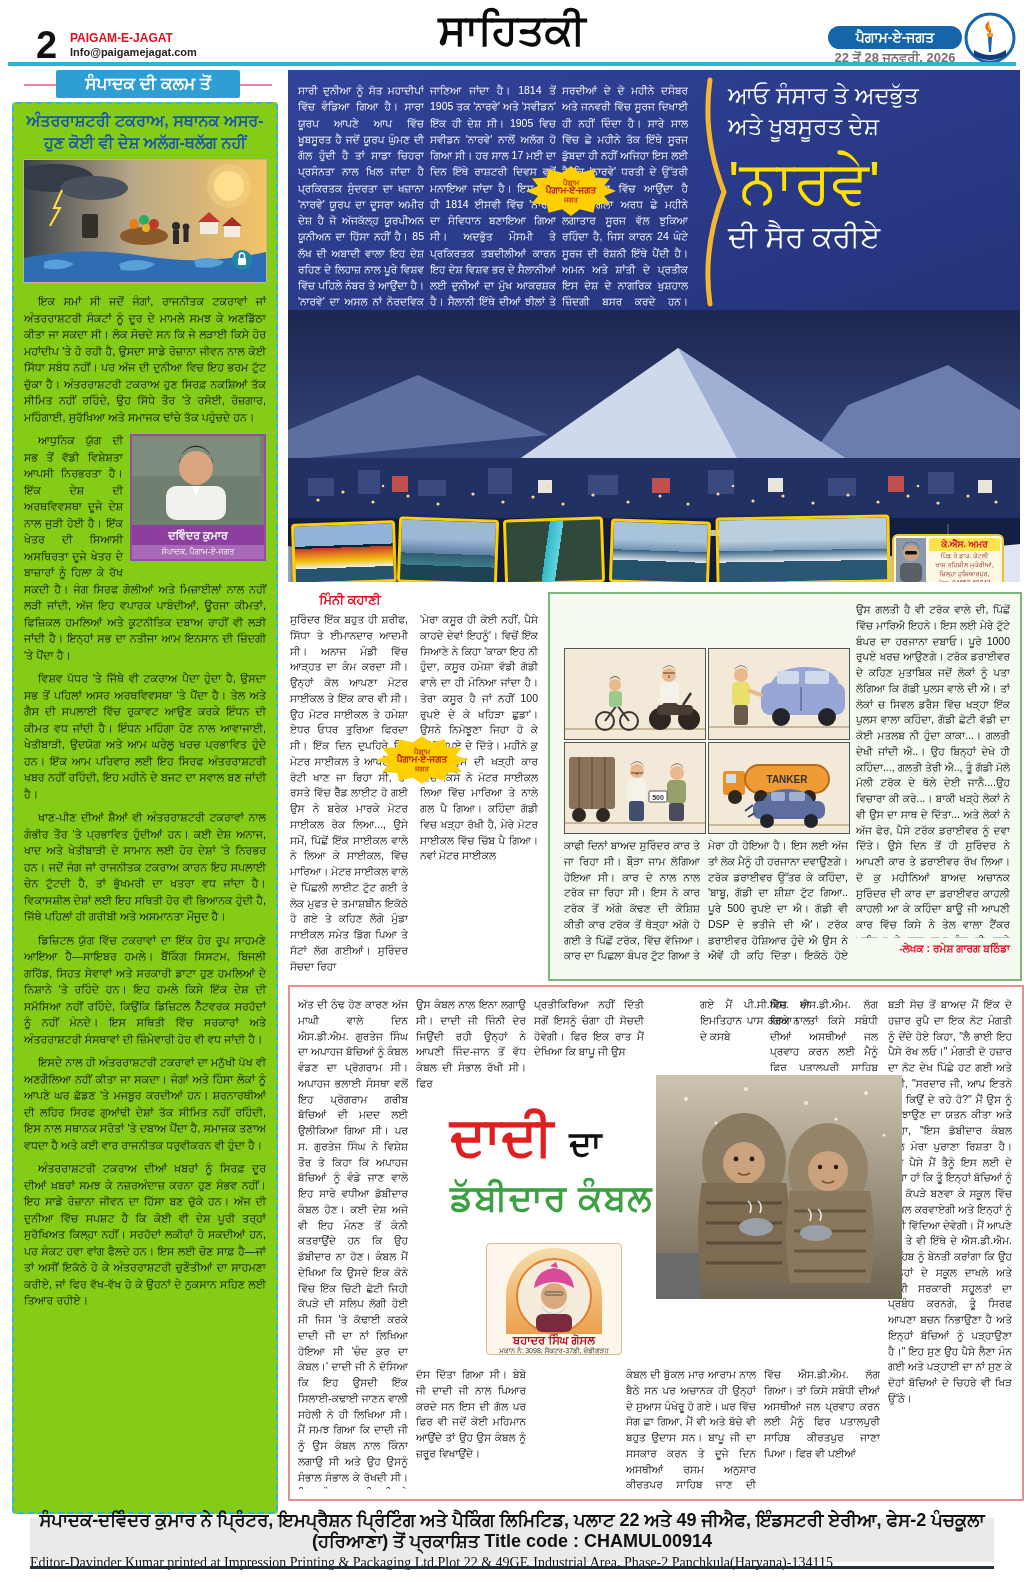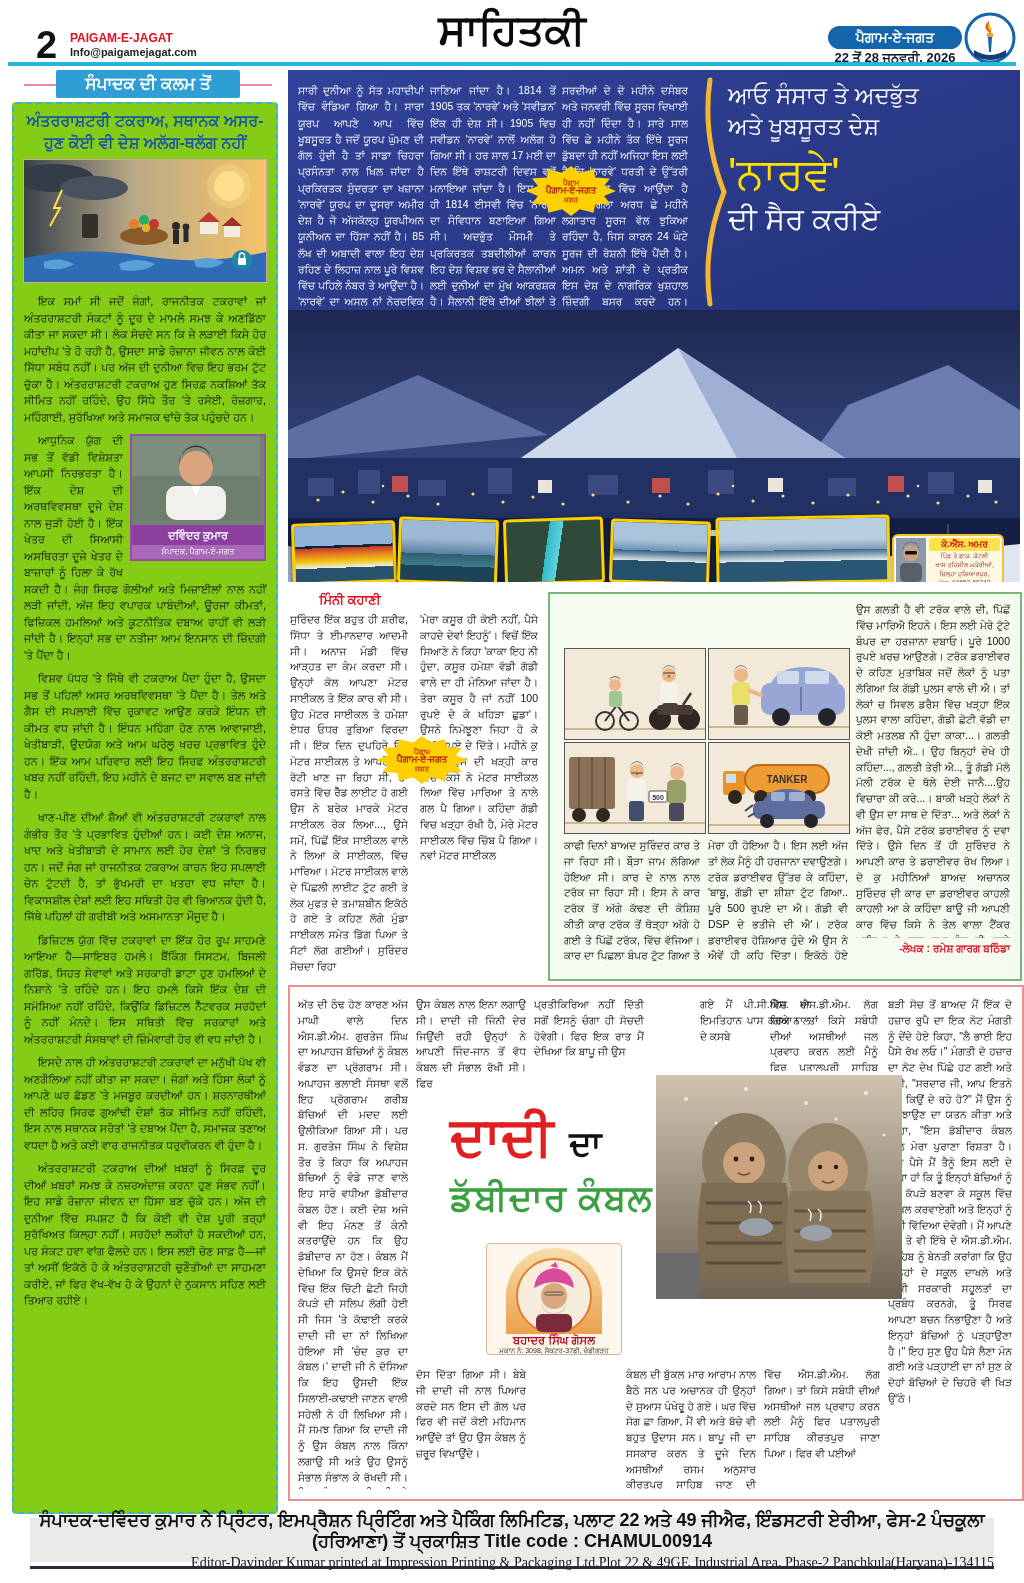--- a/index.html
+++ b/index.html
@@ -7,41 +7,41 @@
         font-family:"Liberation Sans",sans-serif;color:#111;}
   .abs{position:absolute;}
   .just{text-align:justify;}
   
   .pagenum{font-size:38px;font-weight:bold;color:#111;line-height:1;}
   .brand-name{color:#e01020;font-weight:bold;font-size:12px;line-height:1.15;}
   .brand-mail{color:#222;font-weight:bold;font-size:11px;line-height:1.15;}
   .section-title{font-size:42px;font-weight:bold;color:#0a0a0a;}
   .mast-box{background:#1565ab;border-radius:12px;color:#fff;font-weight:bold;font-size:14px;
             display:flex;align-items:center;justify-content:center;}
-  .mast-date{color:#0f172a;font-weight:bold;font-size:13px;text-align:center;}
+  .mast-date{color:#737373;font-weight:bold;font-size:13px;text-align:center;}
   .rule-cyan{background:#27b5da;}
   
   .kicker-box{background:#2e9ed4;color:#fff;font-weight:bold;font-size:17px;
               display:flex;align-items:center;justify-content:center;border-radius:2px;}
   .kicker-line{background:#ee82a8;height:2px;}
   .edit-box{border:2px dashed #35b3da;border-radius:4px;background:#84cc16;overflow:hidden;}
   .edit-headline{color:#1a57a8;font-weight:bold;font-size:16px;line-height:1.35;text-align:center;
                  padding:6px 8px 4px 8px;}
   .edit-img{display:block;border:1px solid #caa;}
   .edit-body{padding:6px 10px;font-size:11px;line-height:1.5;}
   .edit-body p{margin:0 0 7px 0;text-indent:14px;}
   .editor-photo{float:right;width:132px;margin:2px 0 4px 7px;border:2px solid #9a4aa8;background:#728272;}
   .editor-cap1{background:#8c3f9e;color:#fff;font-size:11px;font-weight:bold;text-align:center;padding:2px 0;}
   .editor-cap2{background:#a86ab8;color:#ffe;font-size:8px;text-align:center;padding:1px 0;}
   
   .norway{background:linear-gradient(160deg,#31439a 0%,#26357e 55%,#1d2b69 100%);overflow:hidden;}
   .nw-col{color:#fff;font-size:10.5px;line-height:1.55;overflow:hidden;}
   .nw-headline{text-align:left;color:#fff;font-weight:normal;}
   .nw-h-line{font-size:23px;line-height:1.35;}
-  .nw-h-big{font-size:44px;line-height:1.1;color:#ffe000;margin:8px 0 4px 0;}
+  .nw-h-big{font-size:60px;line-height:1.1;color:#ffe000;margin:8px 0 4px 0;}
   .nw-h-line3{font-size:30px;}
   .starburst{background:#ffd000;display:flex;flex-direction:column;align-items:center;justify-content:center;
      clip-path:polygon(100% 50%,86.7% 59.8%,93.3% 75%,76.9% 76.9%,75% 93.3%,59.8% 86.7%,50% 100%,40.2% 86.7%,25% 93.3%,23.1% 76.9%,6.7% 75%,13.3% 59.8%,0% 50%,13.3% 40.2%,6.7% 25%,23.1% 23.1%,25% 6.7%,40.2% 13.3%,50% 0%,59.8% 13.3%,75% 6.7%,76.9% 23.1%,93.3% 25%,86.7% 40.2%);}
   .sb-t{font-size:7px;color:#c03010;font-weight:bold;line-height:1;}
   .sb-m{font-size:9px;color:#b01010;font-weight:bold;line-height:1.1;}
   .thumb{border:3px solid #ffd000;border-radius:4px;box-shadow:0 1px 4px rgba(0,0,0,.5);}
   .nw-author{background:#fdf8e2;border:2px solid #f0c030;border-radius:6px;display:flex;gap:3px;padding:2px;}
   .nw-a-name{background:#ffe24a;color:#d01010;font-weight:bold;font-size:9px;text-align:center;border-radius:2px;padding:1px 0;}
   .nw-a-line{color:#8a2a2a;font-size:6.5px;text-align:center;line-height:1.25;}
   
@@ -61,21 +61,21 @@
   .bl-t2{color:#111;font-weight:bold;font-size:34px;}
   .bl-t3{color:#3aa040;font-weight:bold;font-size:36px;line-height:1.1;letter-spacing:1px;}
   .bl-card{background:#fdf6ea;border:1px solid #d8b890;border-radius:4px;text-align:center;overflow:hidden;}
   .bl-card-name{color:#b01020;font-weight:bold;font-size:11.5px;}
   .bl-card-addr{color:#333;font-size:7px;}
   .arch{width:96px;height:86px;margin:4px auto 0 auto;border-radius:60px 60px 0 0;
         background:linear-gradient(180deg,#f7ddaa,#eba04e);display:flex;align-items:flex-end;justify-content:center;}
   
   .footer-bar{background:#eaeaea;display:flex;flex-direction:column;justify-content:center;gap:3px;}
   .f1{font-size:18px;font-weight:bold;color:#111;text-align:center;}
-  .f2{font-family:"Liberation Serif",serif;font-size:14px;color:#111;text-align:right;text-decoration:underline;}
+  .f2{font-family:"Liberation Serif",serif;font-size:14px;color:#111;text-align:left;text-decoration:underline;}
   .footer-rule{background:#23303c;}
 </style>
 </head>
 <body>
 
 <div id="page">
 
   <div class="abs pagenum" style="left:36px;top:26px;">2</div>
   <div class="abs" style="left:70px;top:32px;">
     <div class="brand-name">PAIGAM-E-JAGAT</div>

